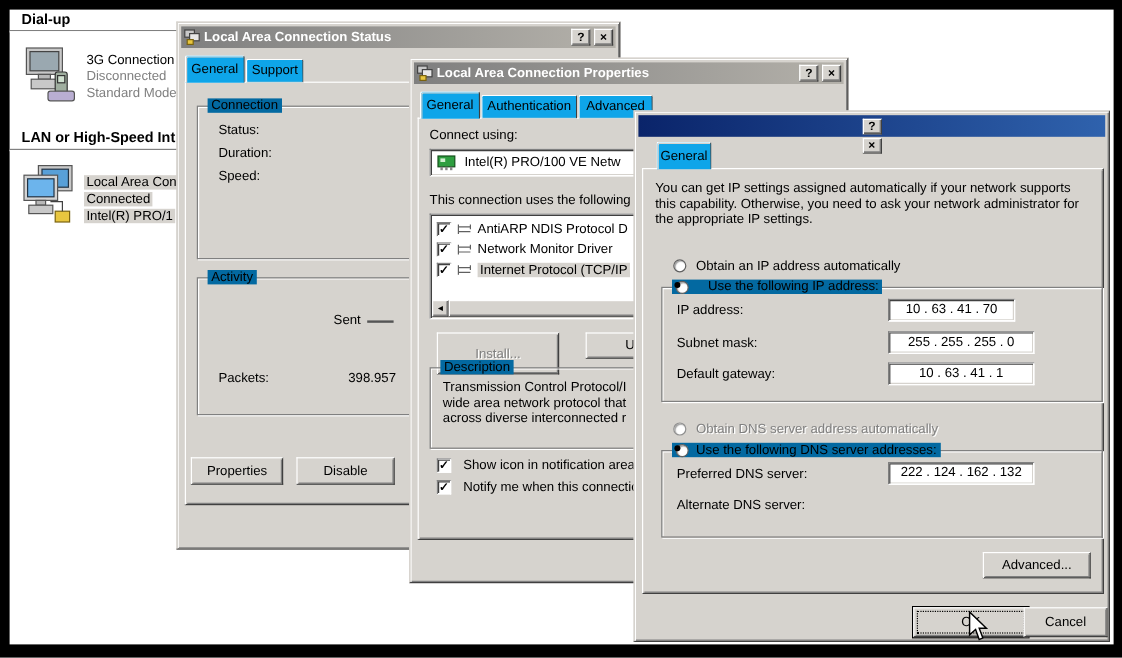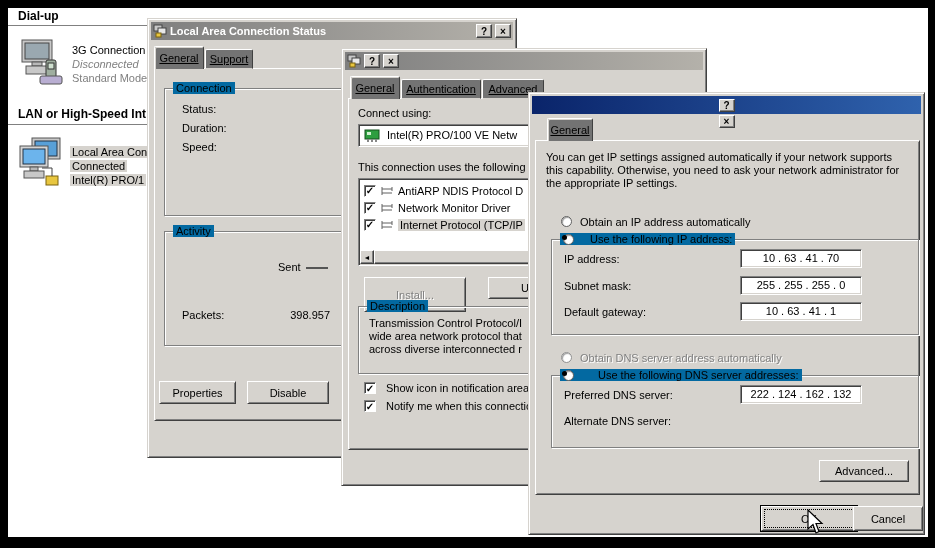--- a/index.html
+++ b/index.html
@@ -14,22 +14,22 @@
   .gray { color:#808080; }
   .sel { background:#d6d3ce; padding:0 2px; }
   .win { position:absolute; background:#d6d3ce; border:1px solid; border-color:#d6d3ce #404040 #404040 #d6d3ce;
          box-shadow: inset 1px 1px 0 #fff, inset -1px -1px 0 #808080; }
   .titlebar { position:absolute; left:3px; right:3px; top:3px; height:18px; display:flex; align-items:center; padding:0 2px; gap:3px; }
   .titlebar.inactive { background:linear-gradient(90deg,#7f7f7f,#b4b1aa); }
   .titlebar.active { background:linear-gradient(90deg,#0a246a,#2f62ad);flex-direction:column; }
   .title-text { color:#fff; font-weight:bold; font-size:11px; flex:1; white-space:nowrap; overflow:hidden; }
   .tb-btn { width:16px; height:14px; background:#d6d3ce; border:1px solid; border-color:#fff #404040 #404040 #fff;
             box-shadow: inset -1px -1px 0 #808080; font-size:10px; font-weight:bold; display:flex; align-items:center; justify-content:center; }
-  .tab { position:absolute; background:#737373; border:1px solid; border-color:#fff #404040 #d6d3ce #fff;
-         border-radius:2px 2px 0 0; display:flex; align-items:center; justify-content:center; white-space:nowrap; z-index:3;text-decoration:underline; }
+  .tab { position:absolute; background:#0ea5e9; border:1px solid; border-color:#fff #404040 #d6d3ce #fff;
+         border-radius:2px 2px 0 0; display:flex; align-items:center; justify-content:center; white-space:nowrap; z-index:3; }
   .tab.active { box-shadow: inset 1px 1px 0 #d6d3ce; border-bottom:none; }
   .page { position:absolute; background:#d6d3ce; border:1px solid; border-color:#fff #404040 #404040 #fff;
           box-shadow: inset 1px 1px 0 #d6d3ce, inset -1px -1px 0 #808080; z-index:1; }
   .group { position:absolute; border:1px solid #808080; box-shadow: 1px 1px 0 #fff, inset 1px 1px 0 #fff; z-index:2; }
   .group-label { position:absolute; top:-7px; left:8px; background:#0369a1; padding:0 3px; white-space:nowrap; }
   .lbl { position:absolute; white-space:nowrap; z-index:2; }
   .btn { position:absolute; background:#d6d3ce; border:1px solid; border-color:#fff #404040 #404040 #fff;
          box-shadow: inset 1px 1px 0 #d6d3ce, inset -1px -1px 0 #808080; display:flex; align-items:center; justify-content:center; z-index:2; white-space:nowrap; }
   .btn.default { box-shadow: 0 0 0 1px #000, inset 1px 1px 0 #d6d3ce, inset -1px -1px 0 #808080; outline:1px dotted #000; outline-offset:-4px; }
   .btn.disabled { color:#808080; text-shadow:1px 1px 0 #fff; }
@@ -61,21 +61,21 @@
 <svg class="abs" style="left:18px; top:38px; z-index:1;" width="48" height="50">
   <rect x="4" y="2" width="30" height="22" fill="#c8c8c8" stroke="#555"></rect>
   <rect x="7" y="5" width="24" height="16" fill="#9aa8b0" stroke="#444"></rect>
   <rect x="14" y="24" width="10" height="4" fill="#b8b8b8" stroke="#555"></rect>
   <rect x="8" y="28" width="22" height="8" fill="#c8c8c8" stroke="#555"></rect>
   <rect x="28" y="22" width="10" height="18" rx="2" fill="#9fae9f" stroke="#333"></rect>
   <rect x="30" y="25" width="6" height="6" fill="#cfe0cf" stroke="#333"></rect>
   <rect x="22" y="38" width="22" height="8" rx="2" fill="#b9aed2" stroke="#555"></rect>
 </svg>
 <div class="itext" style="left:72px; top:44px;">3G Connection</div>
-<div class="itext gray" style="left:72px; top:58px;font-style:italic;">Disconnected</div>
+<div class="itext gray" style="left:72px; top:58px;">Disconnected</div>
 <div class="itext gray" style="left:72px; top:72px;">Standard Mode</div>
 
 <div class="hdr" style="left:18px; top:107px;">LAN or High-Speed Int</div>
 <div class="hline" style="left:8px; top:124px; width:425px;"></div>
 <div class="hline2" style="left:8px; top:125px; width:425px;"></div>
 
 <svg class="abs" style="left:18px; top:136px; z-index:1;" width="48" height="54">
   <rect x="14" y="2" width="28" height="21" fill="#c8c8c8" stroke="#555"></rect>
   <rect x="17" y="5" width="22" height="15" fill="#58a0d8" stroke="#234"></rect>
   <rect x="2" y="10" width="28" height="21" fill="#d4d4d4" stroke="#555"></rect>
@@ -123,20 +123,21 @@
   <div class="btn" style="left:99px; top:362px; width:82px; height:23px;">Disable</div>
 </div>
 
 <div class="win" style="left:341px; top:48px; width:366px; height:438px; z-index:20;">
   <div class="titlebar inactive">
     <svg width="14" height="14">
       <rect x="1" y="1" width="8" height="6" fill="#c8c8c8" stroke="#444"></rect>
       <rect x="5" y="4" width="8" height="6" fill="#e8e8e8" stroke="#444"></rect>
       <rect x="3" y="9" width="5" height="4" fill="#e8c63f" stroke="#7a6310"></rect>
     </svg>
+    <span class="title-text">Local Area Connection Properties</span>
     <span class="tb-btn">?</span>
     <span class="tb-btn">×</span>
   </div>
   <div class="tab active" style="left:8px; top:27px; width:50px; height:23px;">General</div>
   <div class="tab" style="left:59px; top:30px; width:80px; height:20px;">Authentication</div>
   <div class="tab" style="left:140px; top:30px; width:62px; height:20px;">Advanced</div>
   <div class="page" style="left:6px; top:49px; width:354px; height:352px;"></div>
 
   <div class="lbl" style="left:16px; top:58px;">Connect using:</div>
   <div class="sunken" style="left:16px; top:75px; width:334px; height:23px;">
@@ -210,32 +211,32 @@
 
   <div class="radio" style="left:32px; top:123px;"></div>
   <div class="lbl" style="left:51px; top:123px;">Obtain an IP address automatically</div>
 
   <div class="group" style="left:22px; top:146px; width:368px; height:96px;">
     <div class="group-label" style="display:flex; align-items:center; gap:16px;">
       <span class="radio checked" style="position:static;"></span>
       <span>Use the following IP address:</span>
     </div>
     <div class="lbl" style="left:12px; top:13px;">IP address:</div>
-    <div class="sunken ipfield" style="left:188px; top:9px; width:122px; height:19px;">10  .  63  .  41  .  70</div>
+    <div class="sunken ipfield" style="left:188px; top:9px; width:106px; height:19px;">10  .  63  .  41  .  70</div>
     <div class="lbl" style="left:12px; top:40px;">Subnet mask:</div>
     <div class="sunken ipfield" style="left:188px; top:36px; width:122px; height:19px;">255 . 255 . 255 .  0</div>
     <div class="lbl" style="left:12px; top:66px;">Default gateway:</div>
     <div class="sunken ipfield" style="left:188px; top:62px; width:122px; height:19px;">10  .  63  .  41  .  1</div>
   </div>
 
   <div class="radio" style="left:32px; top:259px; border-color:#909090;"></div>
   <div class="lbl disabled-text" style="left:51px; top:259px;">Obtain DNS server address automatically</div>
 
   <div class="group" style="left:22px; top:282px; width:368px; height:73px;">
-    <div class="group-label" style="display:flex; align-items:center; gap:24px;">
+    <div class="group-label" style="display:flex; align-items:center; gap:6px;">
       <span class="radio checked" style="position:static;"></span>
       <span>Use the following DNS server addresses:</span>
     </div>
     <div class="lbl" style="left:12px; top:13px;">Preferred DNS server:</div>
     <div class="sunken ipfield" style="left:188px; top:9px; width:122px; height:19px;">222 . 124 . 162 . 132</div>
     <div class="lbl" style="left:12px; top:39px;">Alternate DNS server:</div>
   </div>
 
   <div class="btn" style="left:290px; top:367px; width:90px; height:22px;">Advanced...</div>
   <div class="btn default" style="left:232px; top:413px; width:96px; height:25px;">OK</div>

